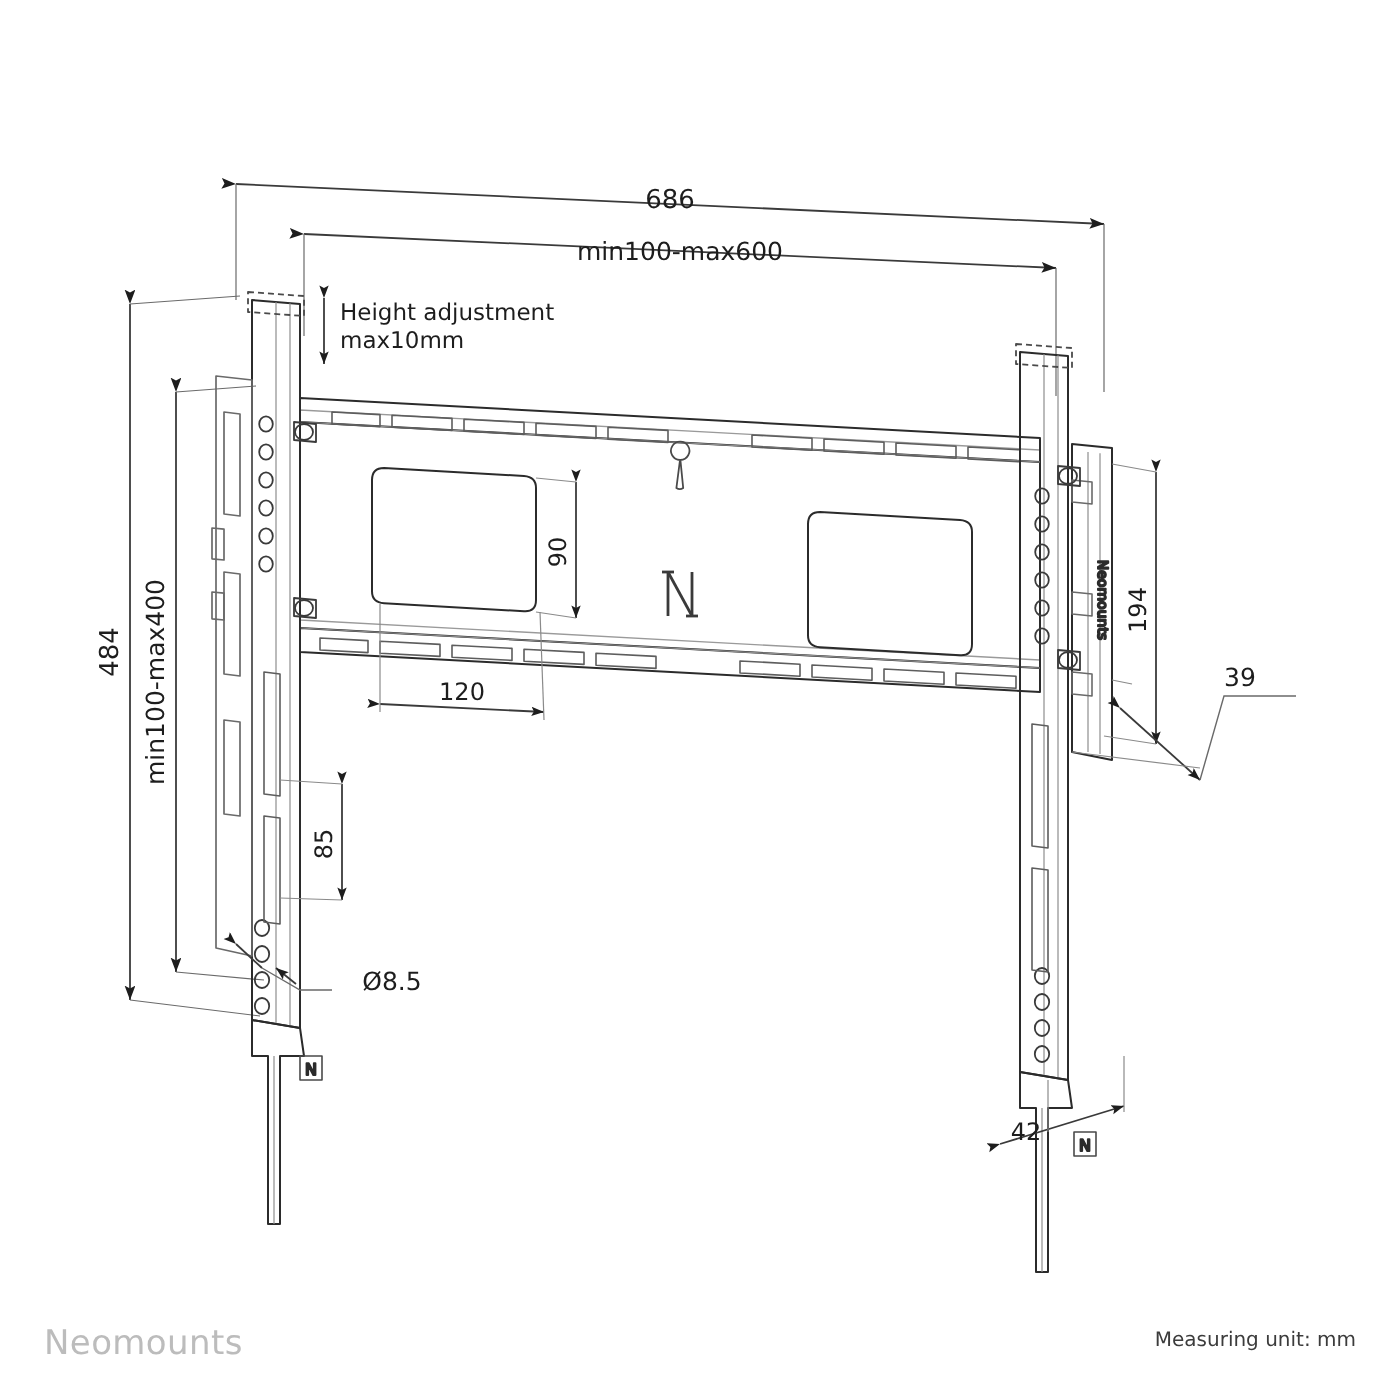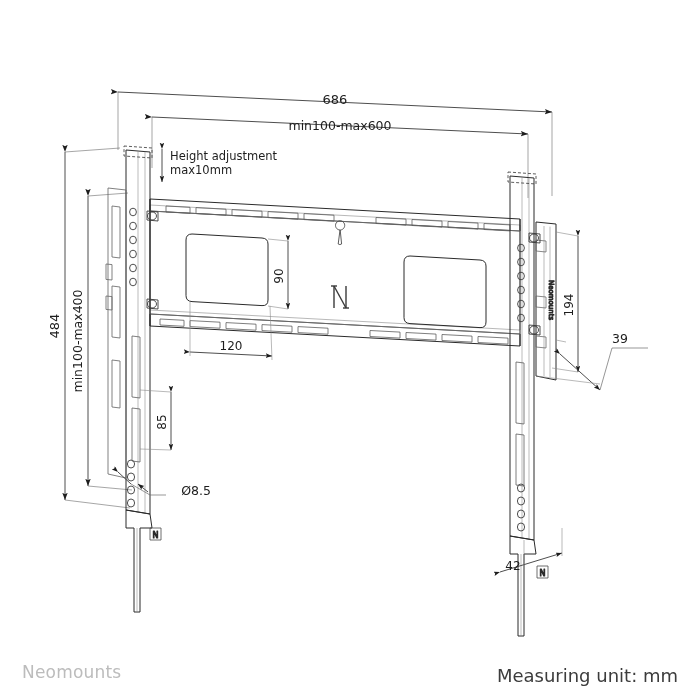--- a/index.html
+++ b/index.html
@@ -4,21 +4,21 @@
 <title>Neomounts TV Wall Mount Technical Drawing</title>
 <style>
   html,body{margin:0;padding:0;background:#ffffff;}
   body{width:700px;height:700px;overflow:hidden;
        font-family:"DejaVu Sans","Liberation Sans",sans-serif;}
   #stage{position:relative;width:700px;height:700px;background:#ffffff;}
   #draw{position:absolute;left:0;top:0;width:700px;height:700px;}
   .footer{position:absolute;left:0;bottom:0;width:700px;height:46px;}
   .brand{position:absolute;left:22px;top:8px;font-size:17px;color:#bcbcbc;
          letter-spacing:0.2px;font-family:"DejaVu Sans","Liberation Sans",sans-serif;}
-  .unit{position:absolute;right:22px;top:11px;font-size:18px;color:#3c3c3c;
+  .unit{position:absolute;right:22px;top:11px;font-size:10px;color:#3c3c3c;
         font-family:"DejaVu Sans","Liberation Sans",sans-serif;}
   text{font-family:"DejaVu Sans","Liberation Sans",sans-serif;fill:#1d1d1d;}
 </style>
 </head>
 <body>
 
 <div id="stage">
 
   <svg id="draw" viewBox="0 0 700 700">
     <defs>

